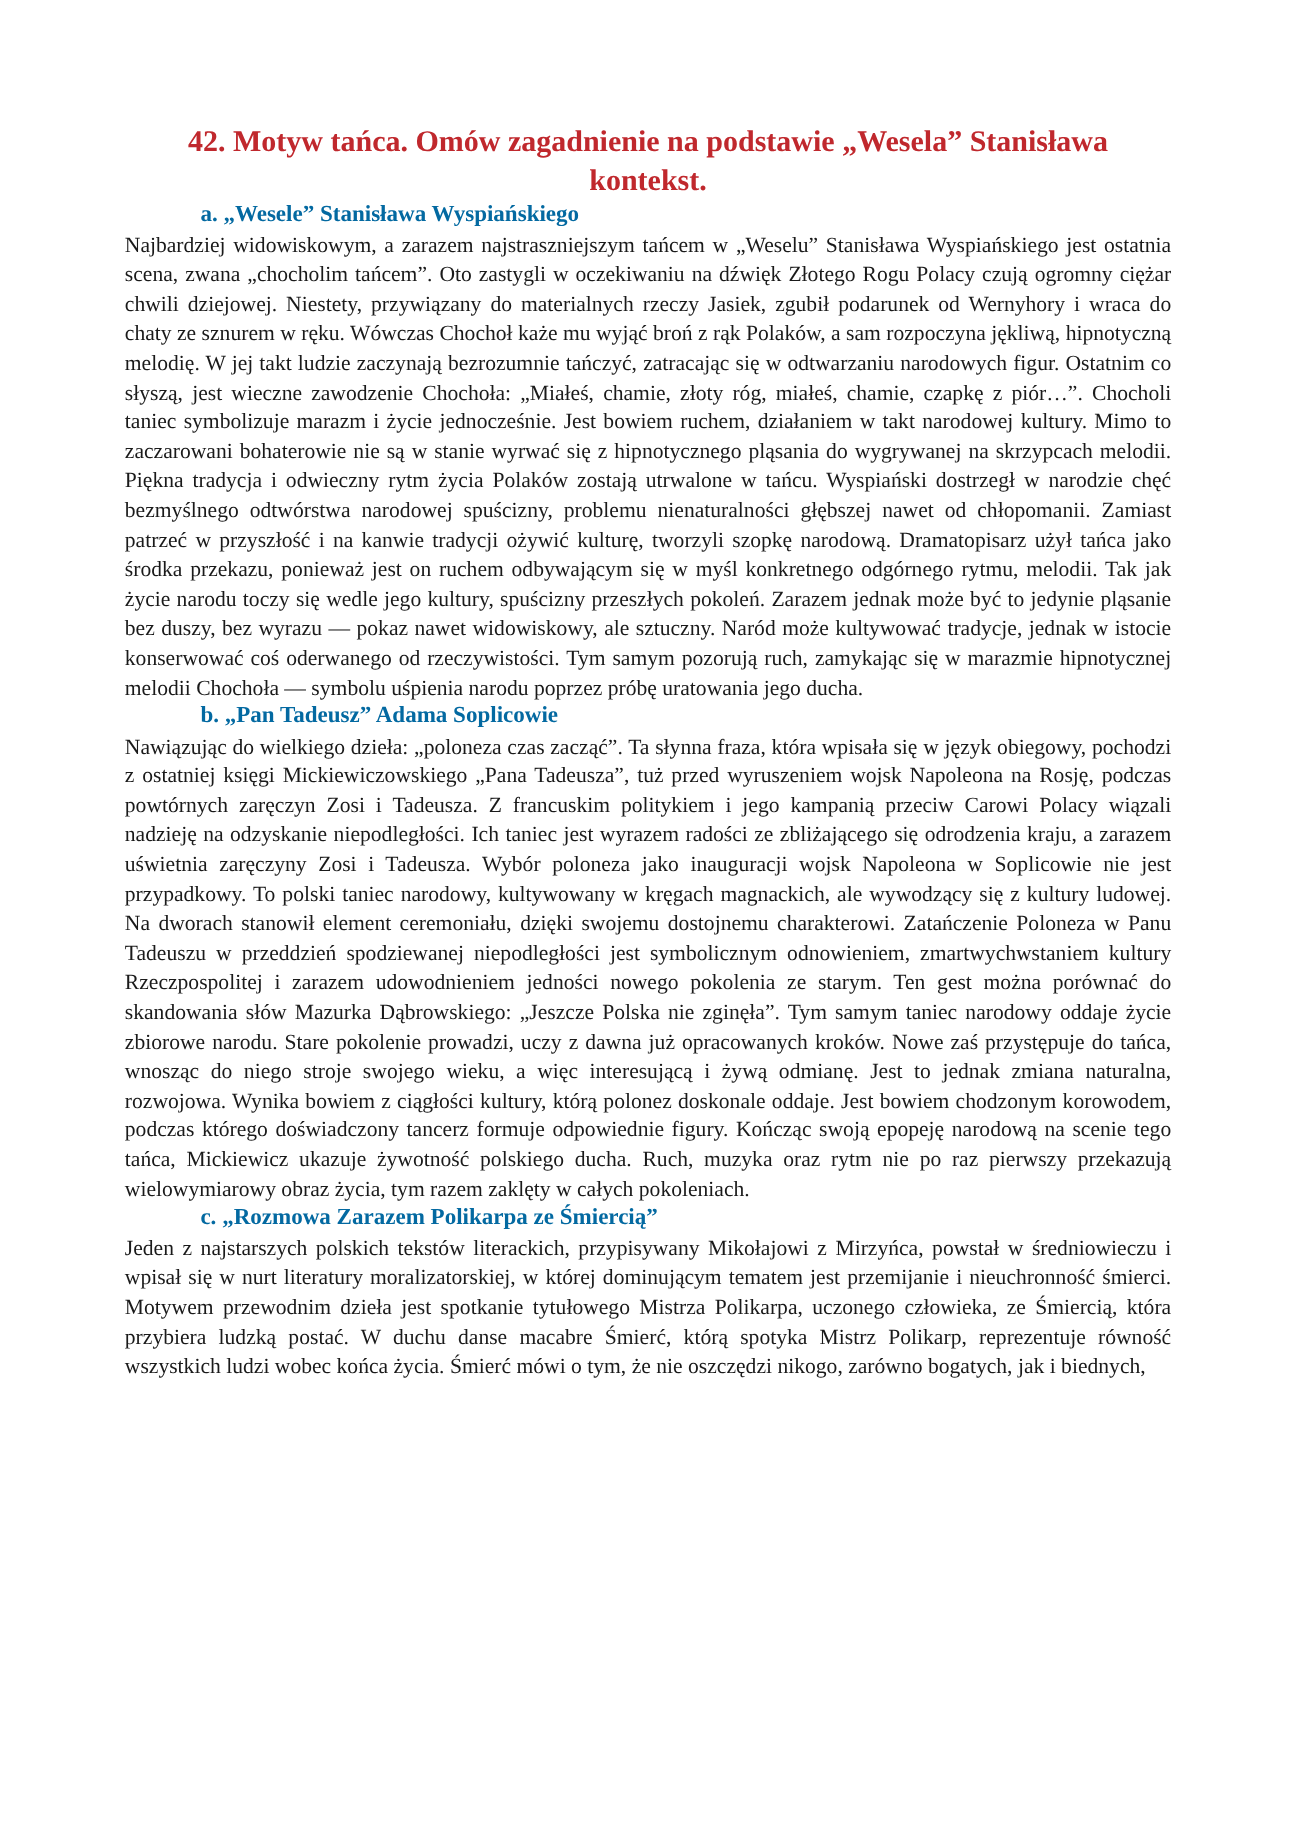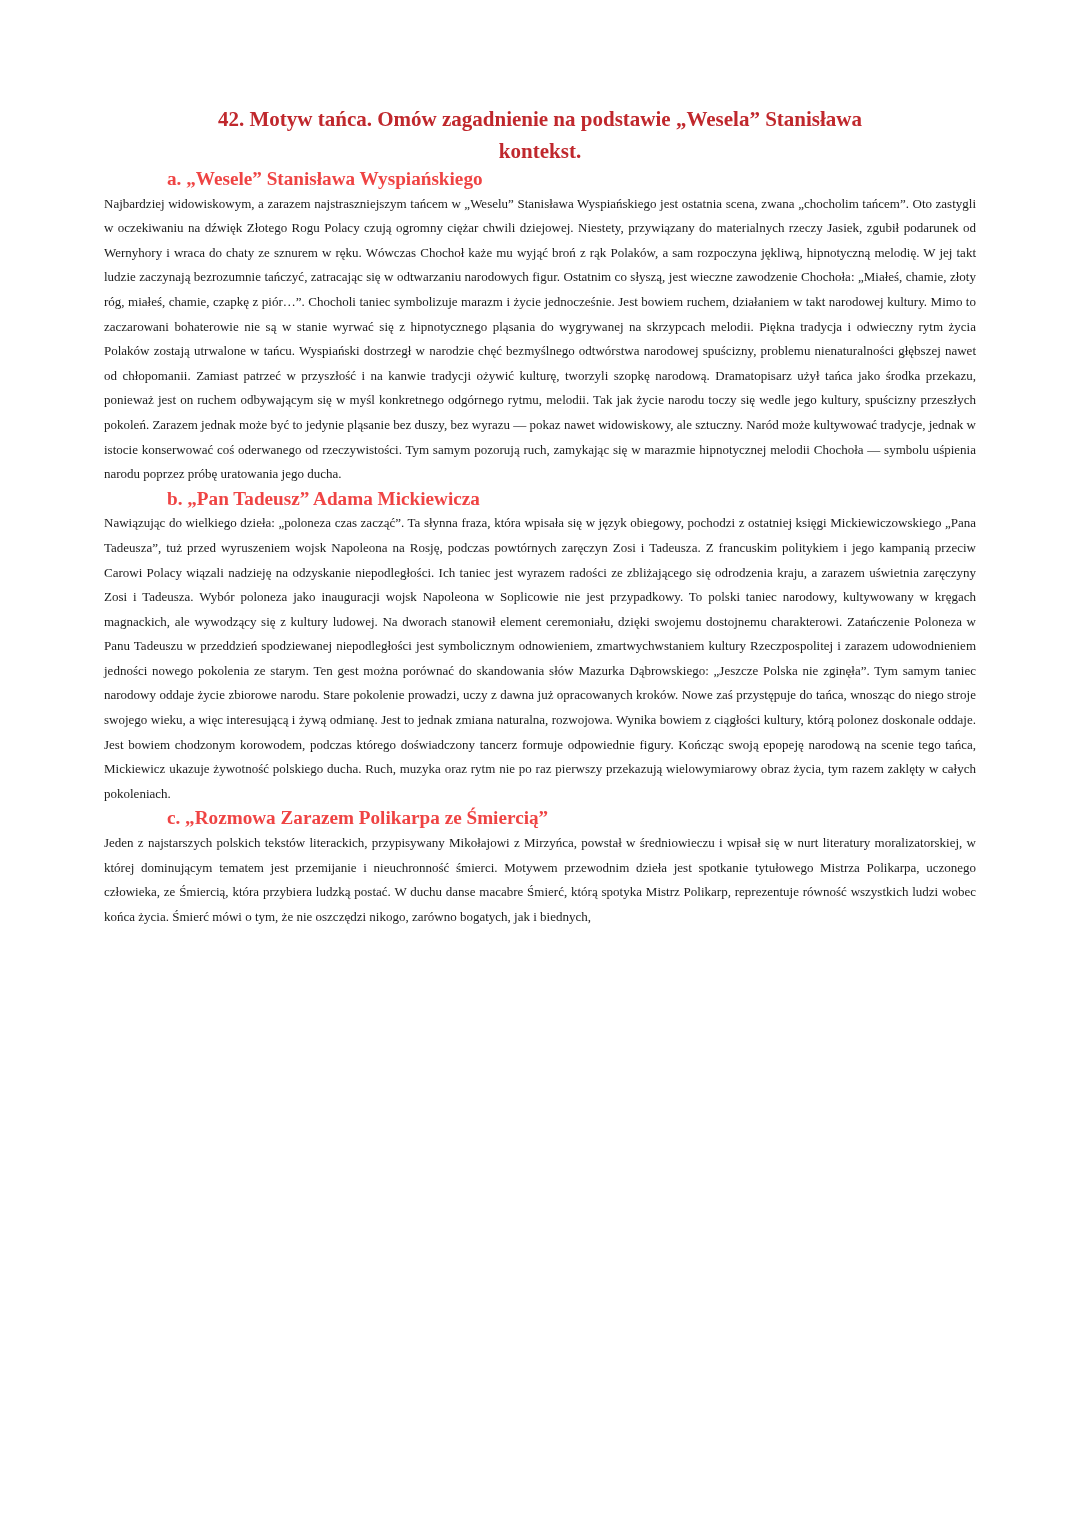--- a/index.html
+++ b/index.html
@@ -17,36 +17,36 @@
       position: absolute;
       left: 104px;
       top: 103px;
       width: 872px;
       font-family: "Liberation Serif", "DejaVu Serif", serif;
       color: #1a1a1a;
     }
     .title {
       color: #c0282d;
       font-weight: bold;
-      font-size: 21px;
+      font-size: 25px;
       line-height: 32px;
       text-align: center;
       margin: 0 0 0 0;
       padding: 0 10px;
     }
     .section-heading {
-      color: #ef4444;
+      color: #0369a1;
       font-weight: bold;
       font-size: 19.2px;
       line-height: 24.6px;
       margin: 0;
       padding-left: 63px;
     }
     .para {
-      font-size: 13px;
+      font-size: 18px;
       line-height: 24.6px;
       text-align: justify;
       margin: 0;
     }
     .title-line { display: block; }
   </style>
 </head>
 <body>
 
 <div class="page">
@@ -54,21 +54,21 @@
     <span class="title-line">42. Motyw tańca. Omów zagadnienie na podstawie „Wesela” Stanisława</span>
     <span class="title-line">kontekst.</span>
   </h1>
 
   <section>
     <h2 class="section-heading">a. „Wesele” Stanisława Wyspiańskiego</h2>
     <p class="para">Najbardziej widowiskowym, a zarazem najstraszniejszym tańcem w „Weselu” Stanisława Wyspiańskiego jest ostatnia scena, zwana „chocholim tańcem”. Oto zastygli w oczekiwaniu na dźwięk Złotego Rogu Polacy czują ogromny ciężar chwili dziejowej. Niestety, przywiązany do materialnych rzeczy Jasiek, zgubił podarunek od Wernyhory i wraca do chaty ze sznurem w ręku. Wówczas Chochoł każe mu wyjąć broń z rąk Polaków, a sam rozpoczyna jękliwą, hipnotyczną melodię. W jej takt ludzie zaczynają bezrozumnie tańczyć, zatracając się w odtwarzaniu narodowych figur. Ostatnim co słyszą, jest wieczne zawodzenie Chochoła: „Miałeś, chamie, złoty róg, miałeś, chamie, czapkę z piór…”. Chocholi taniec symbolizuje marazm i życie jednocześnie. Jest bowiem ruchem, działaniem w takt narodowej kultury. Mimo to zaczarowani bohaterowie nie są w stanie wyrwać się z hipnotycznego pląsania do wygrywanej na skrzypcach melodii. Piękna tradycja i odwieczny rytm życia Polaków zostają utrwalone w tańcu. Wyspiański dostrzegł w narodzie chęć bezmyślnego odtwórstwa narodowej spuścizny, problemu nienaturalności głębszej nawet od chłopomanii. Zamiast patrzeć w przyszłość i na kanwie tradycji ożywić kulturę, tworzyli szopkę narodową. Dramatopisarz użył tańca jako środka przekazu, ponieważ jest on ruchem odbywającym się w myśl konkretnego odgórnego rytmu, melodii. Tak jak życie narodu toczy się wedle jego kultury, spuścizny przeszłych pokoleń. Zarazem jednak może być to jedynie pląsanie bez duszy, bez wyrazu — pokaz nawet widowiskowy, ale sztuczny. Naród może kultywować tradycje, jednak w istocie konserwować coś oderwanego od rzeczywistości. Tym samym pozorują ruch, zamykając się w marazmie hipnotycznej melodii Chochoła — symbolu uśpienia narodu poprzez próbę uratowania jego ducha.</p>
   </section>
 
   <section>
-    <h2 class="section-heading">b. „Pan Tadeusz” Adama Mickiewicza</h2>
+    <h2 class="section-heading">b. „Pan Tadeusz” Adama Soplicowie</h2>
     <p class="para">Nawiązując do wielkiego dzieła: „poloneza czas zacząć”. Ta słynna fraza, która wpisała się w język obiegowy, pochodzi z ostatniej księgi Mickiewiczowskiego „Pana Tadeusza”, tuż przed wyruszeniem wojsk Napoleona na Rosję, podczas powtórnych zaręczyn Zosi i Tadeusza. Z francuskim politykiem i jego kampanią przeciw Carowi Polacy wiązali nadzieję na odzyskanie niepodległości. Ich taniec jest wyrazem radości ze zbliżającego się odrodzenia kraju, a zarazem uświetnia zaręczyny Zosi i Tadeusza. Wybór poloneza jako inauguracji wojsk Napoleona w Soplicowie nie jest przypadkowy. To polski taniec narodowy, kultywowany w kręgach magnackich, ale wywodzący się z kultury ludowej. Na dworach stanowił element ceremoniału, dzięki swojemu dostojnemu charakterowi. Zatańczenie Poloneza w Panu Tadeuszu w przeddzień spodziewanej niepodległości jest symbolicznym odnowieniem, zmartwychwstaniem kultury Rzeczpospolitej i zarazem udowodnieniem jedności nowego pokolenia ze starym. Ten gest można porównać do skandowania słów Mazurka Dąbrowskiego: „Jeszcze Polska nie zginęła”. Tym samym taniec narodowy oddaje życie zbiorowe narodu. Stare pokolenie prowadzi, uczy z dawna już opracowanych kroków. Nowe zaś przystępuje do tańca, wnosząc do niego stroje swojego wieku, a więc interesującą i żywą odmianę. Jest to jednak zmiana naturalna, rozwojowa. Wynika bowiem z ciągłości kultury, którą polonez doskonale oddaje. Jest bowiem chodzonym korowodem, podczas którego doświadczony tancerz formuje odpowiednie figury. Kończąc swoją epopeję narodową na scenie tego tańca, Mickiewicz ukazuje żywotność polskiego ducha. Ruch, muzyka oraz rytm nie po raz pierwszy przekazują wielowymiarowy obraz życia, tym razem zaklęty w całych pokoleniach.</p>
   </section>
 
   <section>
     <h2 class="section-heading">c. „Rozmowa Zarazem Polikarpa ze Śmiercią”</h2>
     <p class="para">Jeden z najstarszych polskich tekstów literackich, przypisywany Mikołajowi z Mirzyńca, powstał w średniowieczu i wpisał się w nurt literatury moralizatorskiej, w której dominującym tematem jest przemijanie i nieuchronność śmierci. Motywem przewodnim dzieła jest spotkanie tytułowego Mistrza Polikarpa, uczonego człowieka, ze Śmiercią, która przybiera ludzką postać. W duchu danse macabre Śmierć, którą spotyka Mistrz Polikarp, reprezentuje równość wszystkich ludzi wobec końca życia. Śmierć mówi o tym, że nie oszczędzi nikogo, zarówno bogatych, jak i biednych,</p>
   </section>
 </div>
 
 </body></html>

